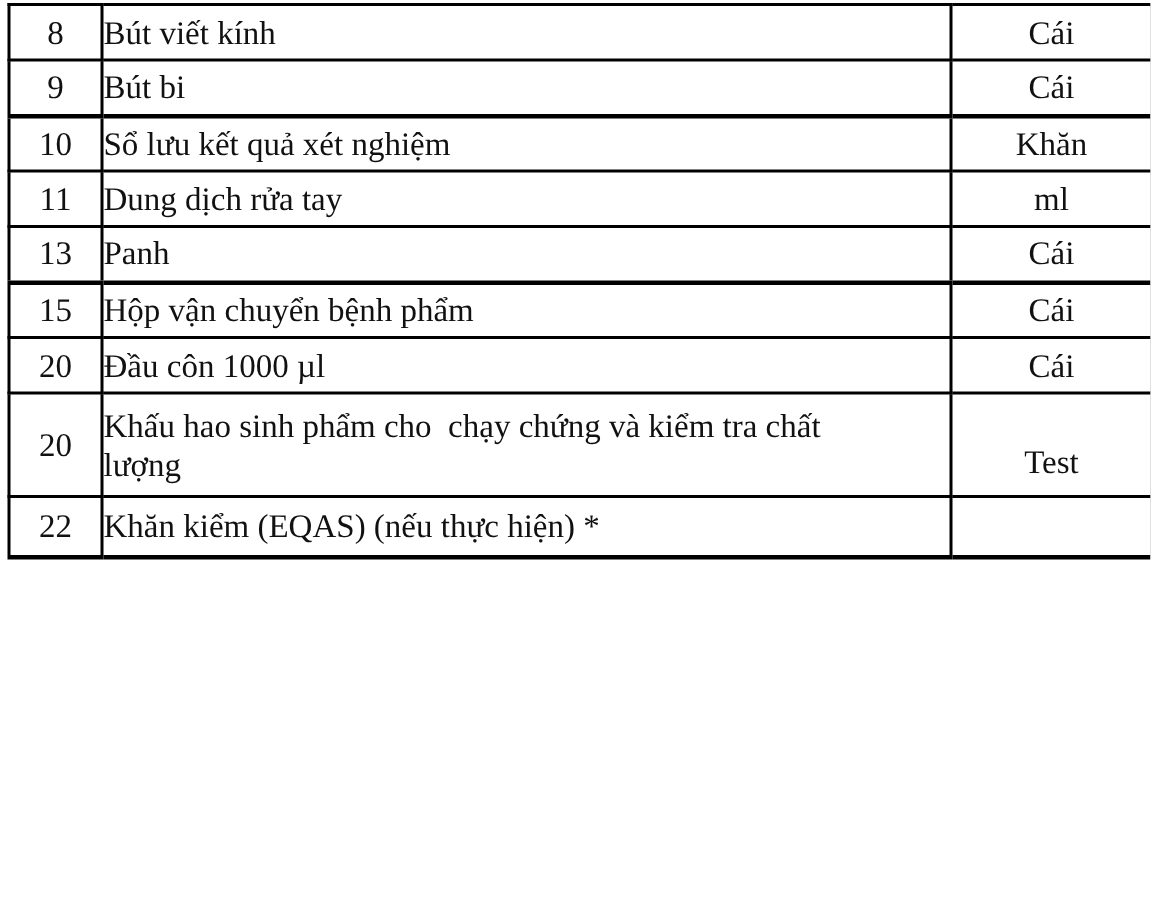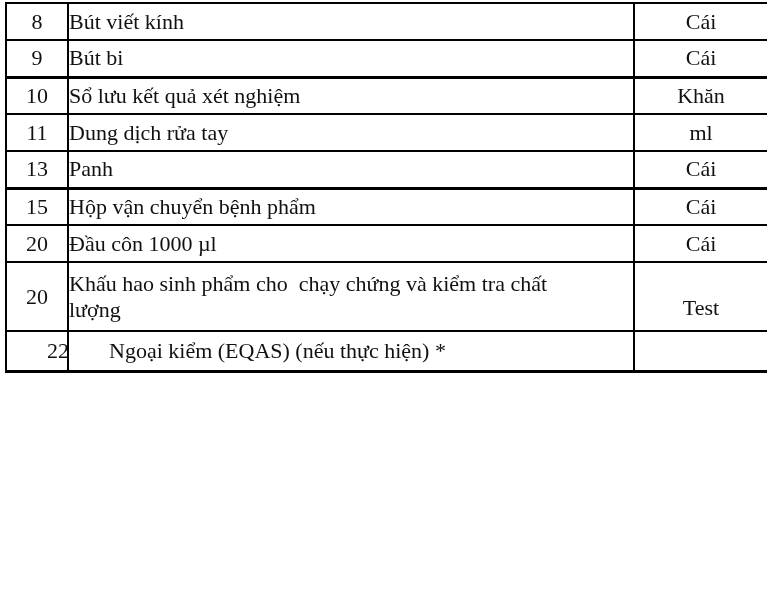--- a/index.html
+++ b/index.html
@@ -47,21 +47,21 @@
     text-align: left;
     padding: 2px 6px 2px 8px;
     white-space: pre-wrap;
   }
   td.unit {
     text-align: center;
     border-right: none;
   }
   
   tr.thick-bottom td { border-bottom-width: 3px; }
-  tr.row-last td { border-bottom-width: 3px; padding-left: 40px; }
+  tr.row-last td { border-bottom-width: 3px; }
   
   tr.row-tall td.unit {
     vertical-align: bottom;
     padding-bottom: 9px;
   }
 </style>
 </head>
 <body>
 
 <div class="page">
@@ -108,18 +108,18 @@
         <td class="unit">Cái</td>
       </tr>
       <tr class="row-tall">
         <td class="num">20</td>
         <td class="name">Khấu hao sinh phẩm cho  chạy chứng và kiểm tra chất
 lượng</td>
         <td class="unit">Test</td>
       </tr>
       <tr class="row-last">
         <td class="num">22</td>
-        <td class="name">Ngoại kiểm (EQAS) (nếu thực hiện) *</td>
+        <td class="name">Khăn kiểm (EQAS) (nếu thực hiện) *</td>
         <td class="unit"></td>
       </tr>
     </tbody>
   </table>
 </div>
 
 </body></html>

